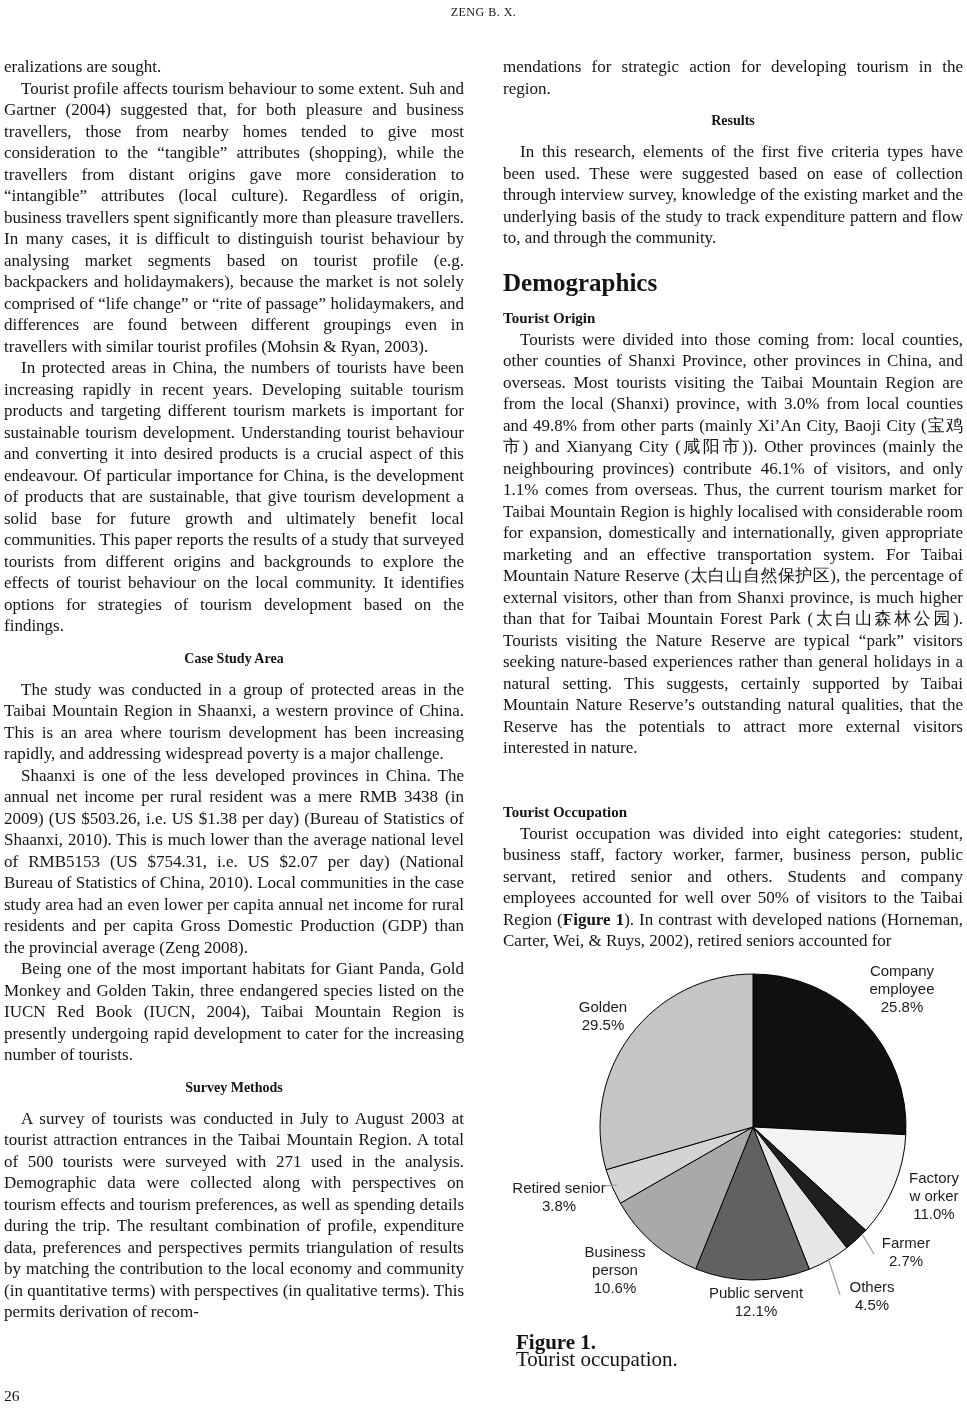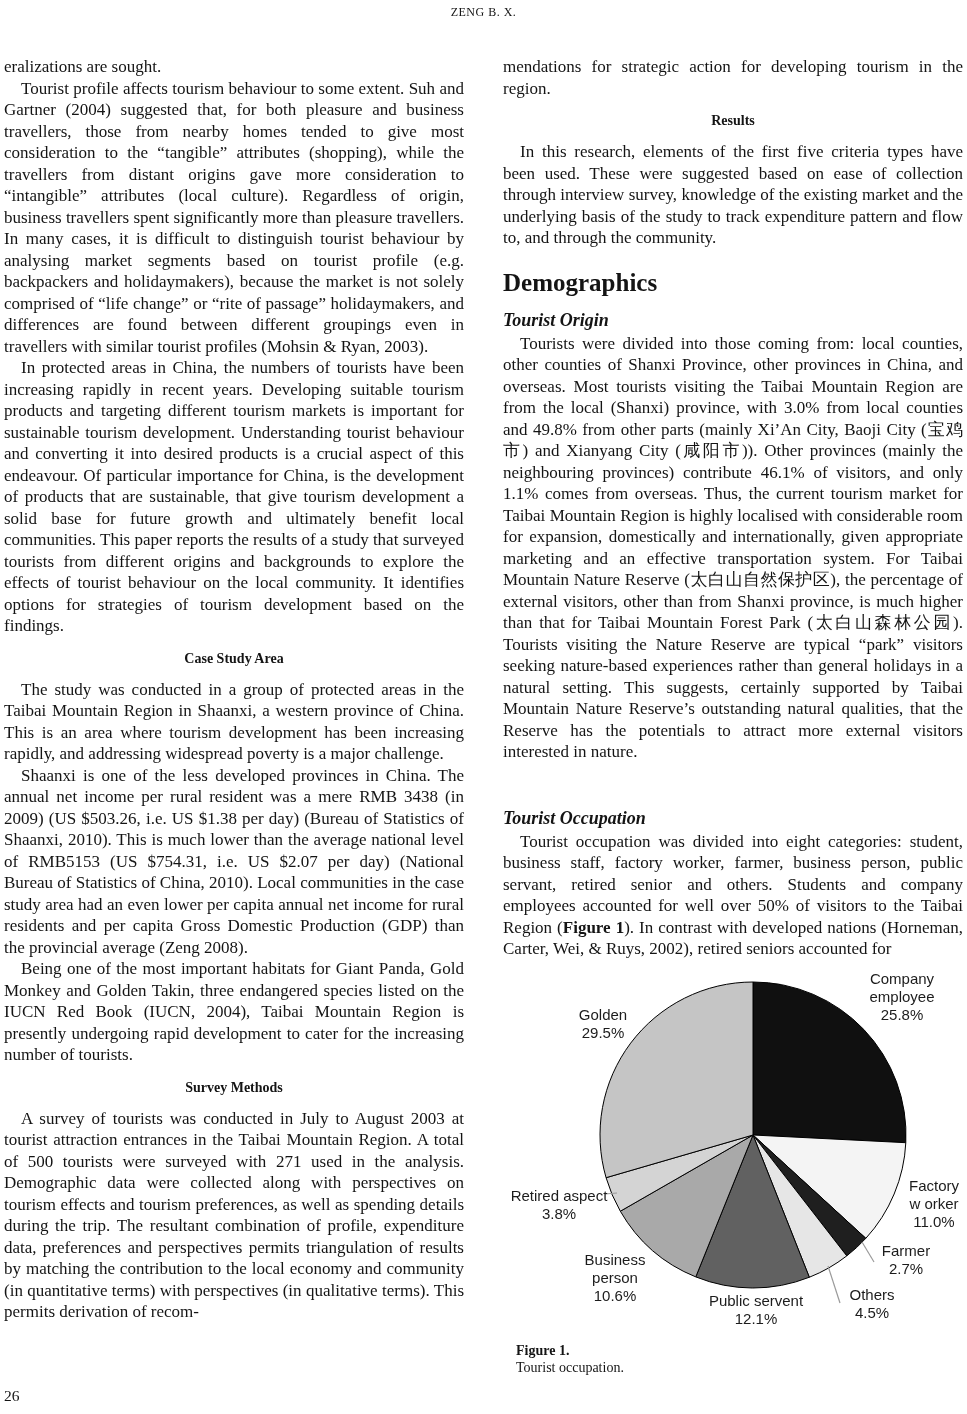--- a/index.html
+++ b/index.html
@@ -6,36 +6,36 @@
   body{width:967px;height:1414px;background:#ffffff;overflow:hidden;position:relative;
        font-family:"Liberation Serif","DejaVu Serif",serif;color:#141414;}
   .running-head{position:absolute;top:5px;left:0;width:967px;text-align:center;
        font-size:12px;letter-spacing:0.5px;}
   .columns{position:absolute;top:56px;left:4px;display:flex;gap:39px;}
   .col{width:460px;}
   p.body{margin:0;font-size:17px;line-height:21.5px;text-align:justify;}
   p.indent{text-indent:17px;}
   .h-center{font-size:14px;font-weight:bold;text-align:center;margin:14px 0 12px 0;}
   .h-section{font-size:25px;font-weight:bold;margin:20px 0 13px 0;}
-  .h-sub{font-size:18px;font-weight:bold;margin:10px 0 2px 0;font-style:italic;}
+  .h-sub{font-size:15px;font-weight:bold;margin:10px 0 2px 0;}
   .h-sub.spaced{margin-top:45px;}
   .figure{position:relative;width:464px;height:358px;margin-top:10px;}
   .pie-svg{position:absolute;left:0;top:0;}
   .pie-label{position:absolute;font-family:"Liberation Sans","DejaVu Sans",sans-serif;
        font-size:15px;line-height:18px;text-align:center;color:#1c1c1c;}
   .pie-label span{display:block;}
   .lbl-company{left:329px;top:0px;width:140px;}
   .lbl-student{left:30px;top:36px;width:140px;}
   .lbl-factory{left:396px;top:207px;width:70px;}
   .lbl-farmer{left:365px;top:272px;width:76px;}
   .lbl-others{left:331px;top:316px;width:76px;}
   .lbl-public{left:180px;top:322px;width:146px;}
   .lbl-business{left:57px;top:281px;width:110px;}
   .lbl-retired{left:-3px;top:217px;width:118px;}
-  .caption{margin:14px 0 0 13px;font-size:14px;line-height:17.5px;}
+  .caption{margin:14px 0 0 13px;font-size:21px;line-height:17.5px;}
   .caption .cap-label{font-weight:bold;}
   .caption div{margin:0;}
   .footer-page{position:absolute;left:4px;top:1387px;font-size:15.5px;}
   .footer-copy{position:absolute;right:4px;top:1387px;font-size:15.5px;text-align:right;margin-top:41px;}
 </style>
 </head>
 <body>
 
 <div class="running-head">ZENG B. X.</div>
 
@@ -106,21 +106,21 @@
       <div class="pie-label lbl-public">
         <span>Public servent</span>
         <span>12.1%</span>
       </div>
       <div class="pie-label lbl-business">
         <span>Business</span>
         <span>person</span>
         <span>10.6%</span>
       </div>
       <div class="pie-label lbl-retired">
-        <span>Retired aspect</span>
+        <span>Retired senior</span>
         <span>3.8%</span>
       </div>
     </div>
 
     <div class="caption">
       <div class="cap-label">Figure 1.</div>
       <div>Tourist occupation.</div>
     </div>
   </div>
 </div>

